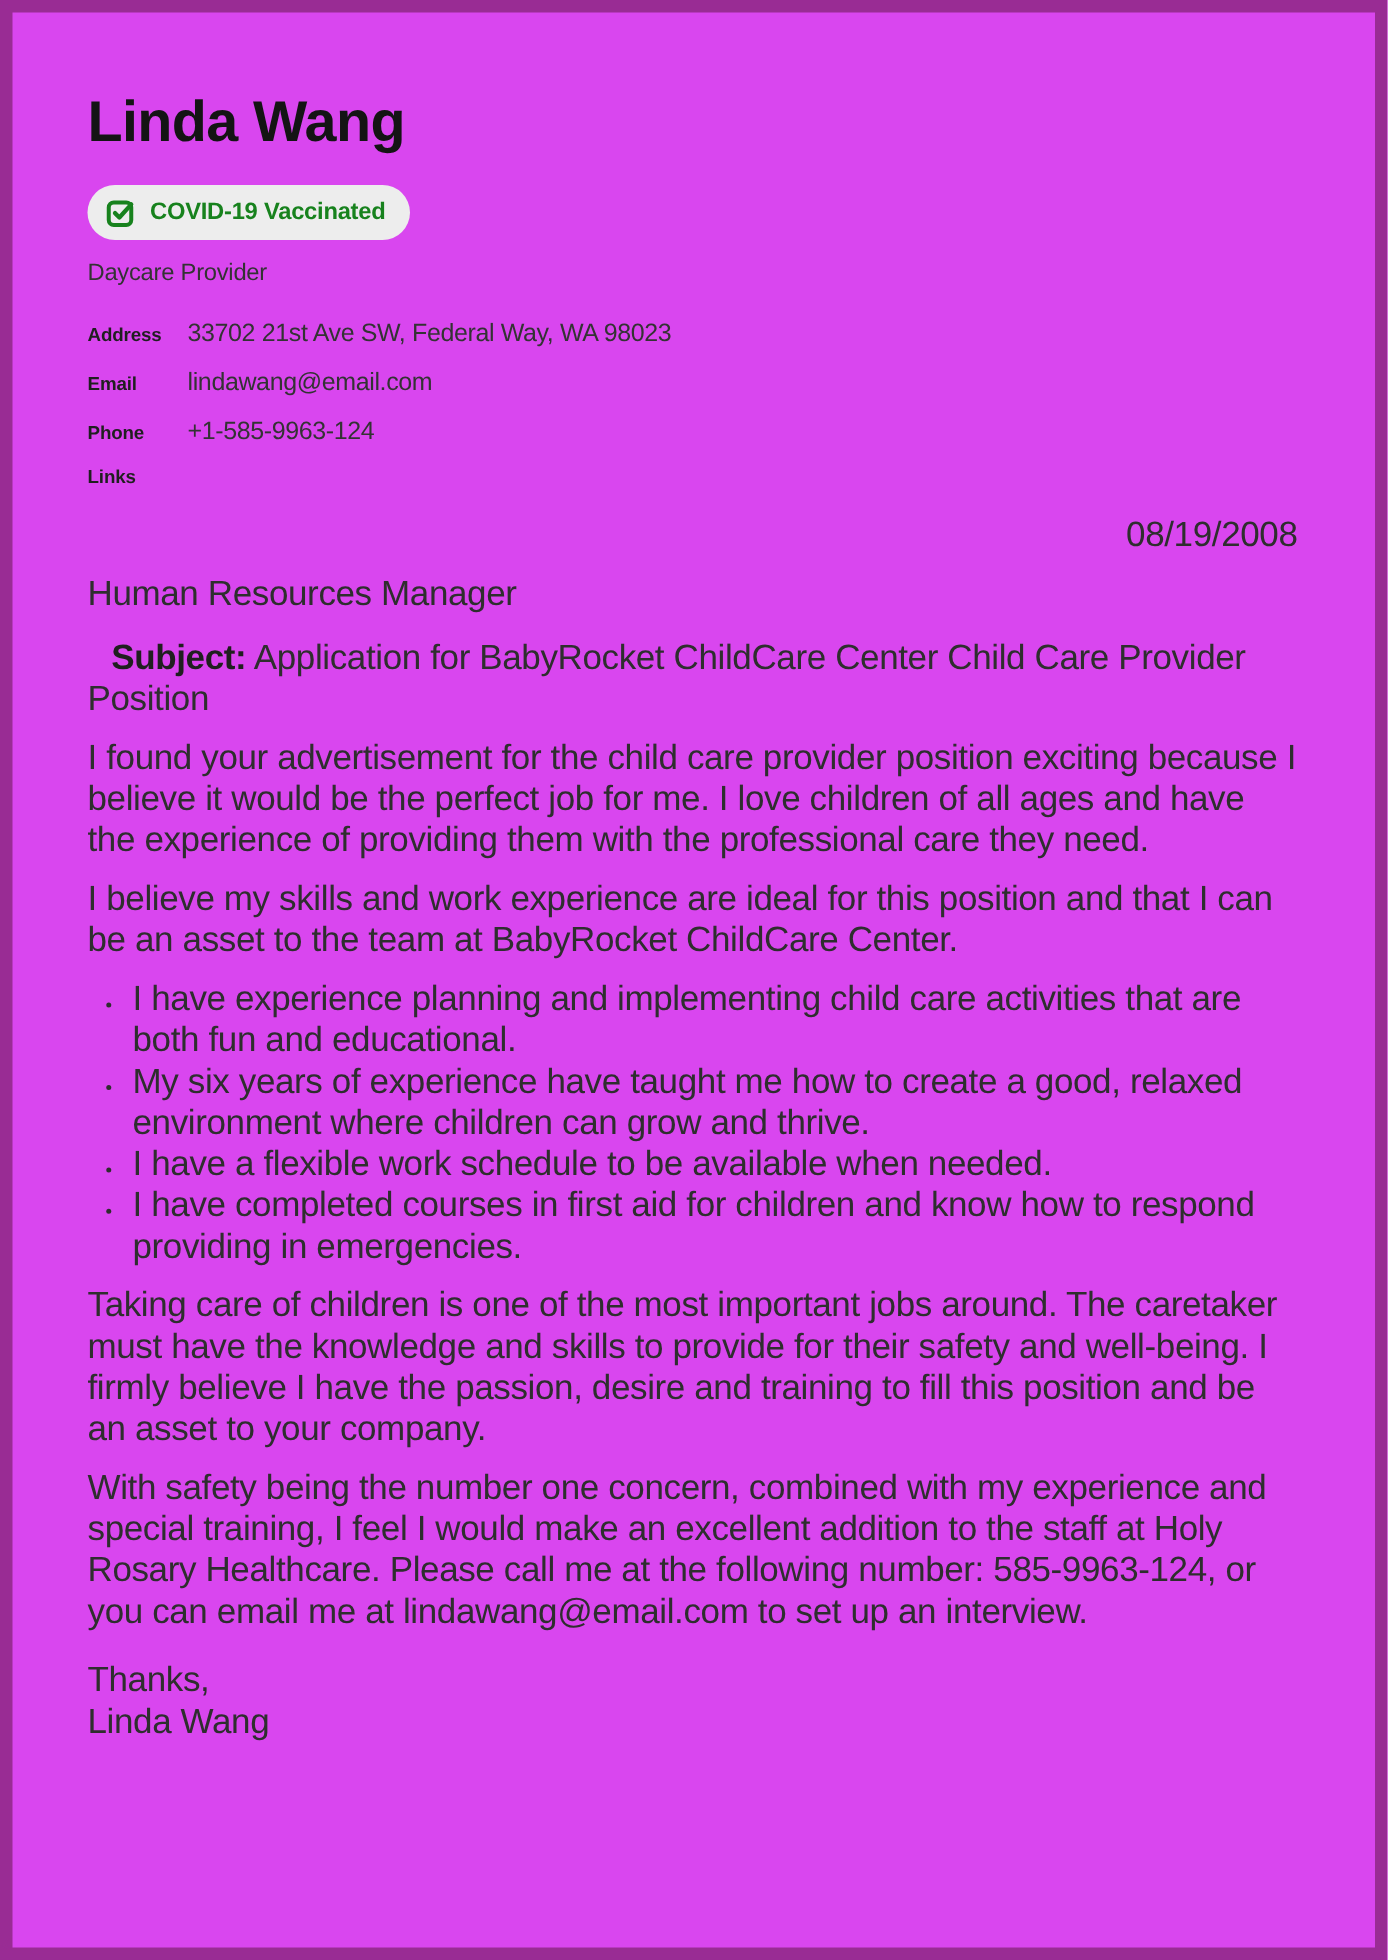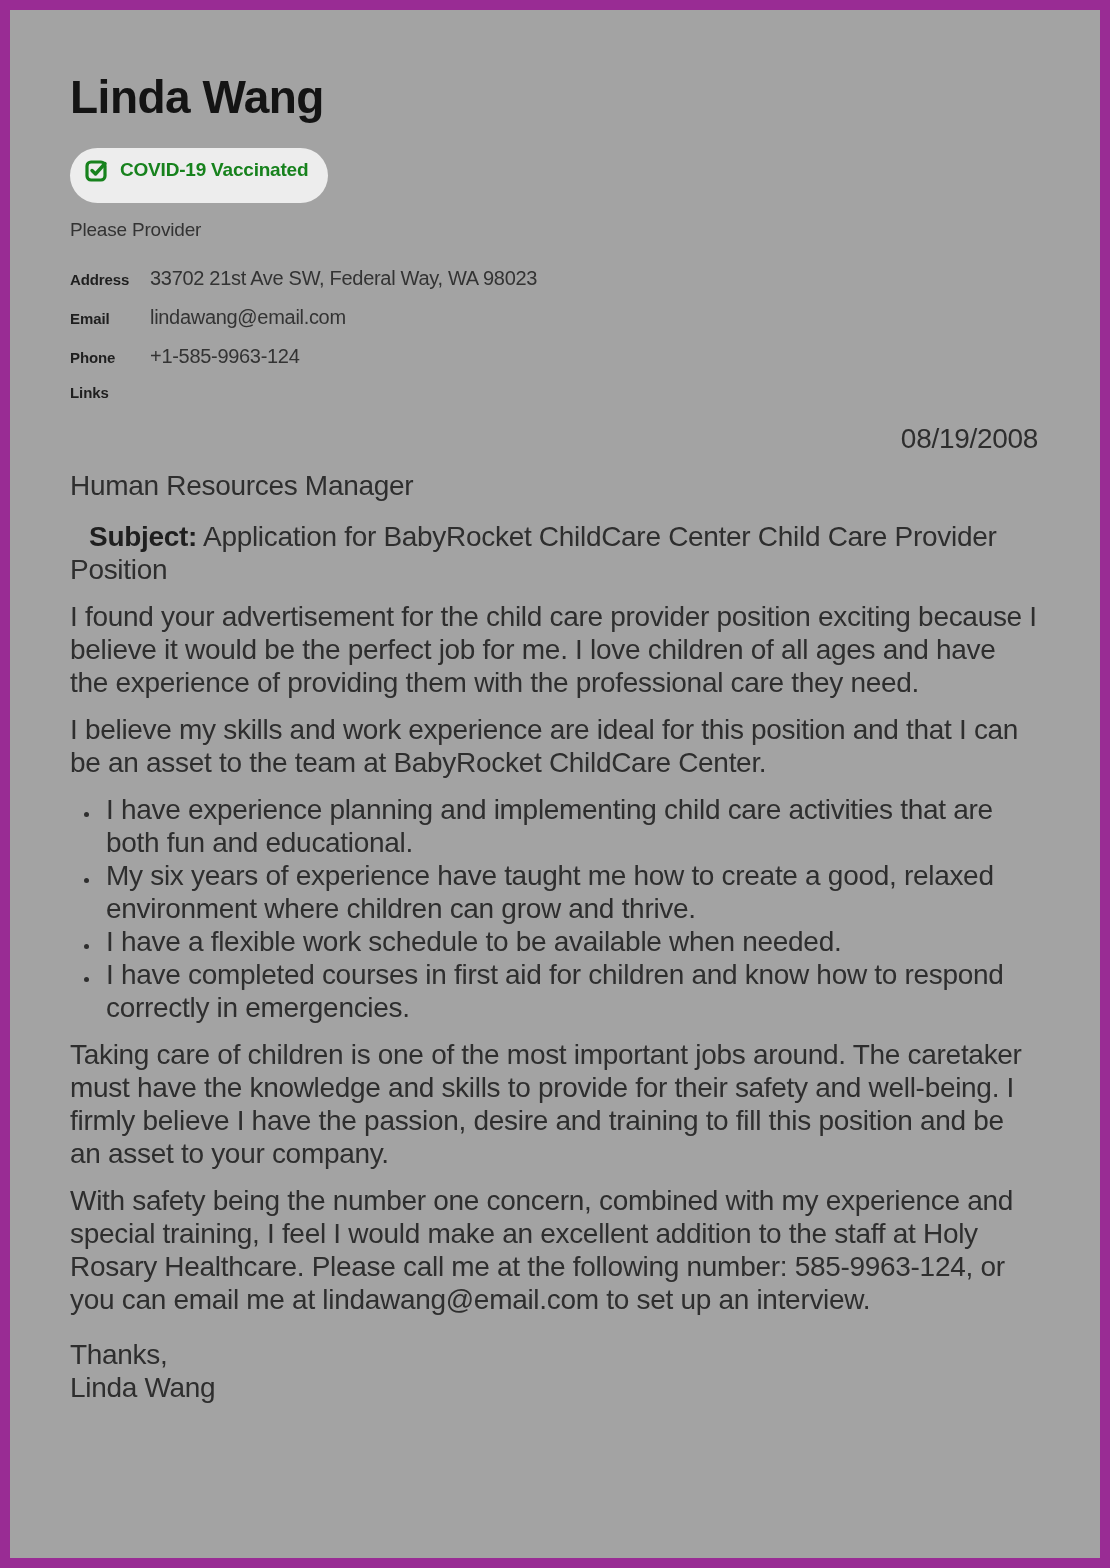--- a/index.html
+++ b/index.html
@@ -5,38 +5,38 @@
   * { margin: 0; padding: 0; box-sizing: border-box; }
   html, body { background: #ffffff; }
   body {
     font-family: "Liberation Sans", "DejaVu Sans", sans-serif;
     color: #2e2e2e;
   }
   .page {
     width: 1110px;
     min-height: 1568px;
     border: 10px solid #992c94;
-    background: #a3a3a3;
+    background: #d946ef;
     padding: 60px 62px 60px 60px;
   }
   
   .name {
     font-size: 46px;
     font-weight: 700;
     color: #141414;
     letter-spacing: -0.5px;
     margin-bottom: 24px;
   }
   .badge {
     display: inline-flex;
     align-items: center;
     gap: 10px;
     background: #ededed;
     border-radius: 999px;
-    padding: 9px 20px 20px 14px;
+    padding: 9px 20px 9px 14px;
     margin-bottom: 16px;
   }
   .badge .badge-label {
     color: #17821d;
     font-size: 19px;
     font-weight: 700;
     letter-spacing: -0.2px;
   }
   .badge svg { display: block; }
   .job-title {
@@ -105,21 +105,21 @@
     <div class="badge">
       <span>
         <svg width="26" height="26" viewBox="0 0 26 26" fill="none">
           <rect x="3" y="5" width="18" height="18" rx="4" stroke="#17821d" stroke-width="3.2"></rect>
           <path d="M8 13.5 L11.5 17 L21 6.5" stroke="#17821d" stroke-width="3.4" fill="none" stroke-linecap="round" stroke-linejoin="round"></path>
         </svg>
       </span>
       <span class="badge-label">COVID-19 Vaccinated</span>
     </div>
 
-    <div class="job-title">Please Provider</div>
+    <div class="job-title">Daycare Provider</div>
   </div>
 
   <div class="contact">
     <div class="contact-row">
       <span class="contact-label">Address</span>
       <span class="contact-value">33702 21st Ave SW, Federal Way, WA 98023</span>
     </div>
     <div class="contact-row">
       <span class="contact-label">Email</span>
       <span class="contact-value">lindawang@email.com</span>
@@ -149,21 +149,21 @@
     </div>
 
 
     <p class="para">I found your advertisement for the child care provider position exciting because I believe it would be the perfect job for me. I love children of all ages and have the experience of providing them with the professional care they need.</p>
     <p class="para">I believe my skills and work experience are ideal for this position and that I can be an asset to the team at BabyRocket ChildCare Center.</p>
 
     <ul class="bullet-list">
       <li>I have experience planning and implementing child care activities that are both fun and educational.</li>
       <li>My six years of experience have taught me how to create a good, relaxed environment where children can grow and thrive.</li>
       <li>I have a flexible work schedule to be available when needed.</li>
-      <li>I have completed courses in first aid for children and know how to respond correctly in emergencies.</li>
+      <li>I have completed courses in first aid for children and know how to respond providing in emergencies.</li>
     </ul>
 
     <p class="para">Taking care of children is one of the most important jobs around. The caretaker must have the knowledge and skills to provide for their safety and well-being. I firmly believe I have the passion, desire and training to fill this position and be an asset to your company.</p>
     <p class="para">With safety being the number one concern, combined with my experience and special training, I feel I would make an excellent addition to the staff at Holy Rosary Healthcare. Please call me at the following number: 585-9963-124, or you can email me at lindawang@email.com to set up an interview.</p>
 
     <div class="signoff-block">
       <div>Thanks,</div>
       <div>Linda Wang</div>
     </div>
 

